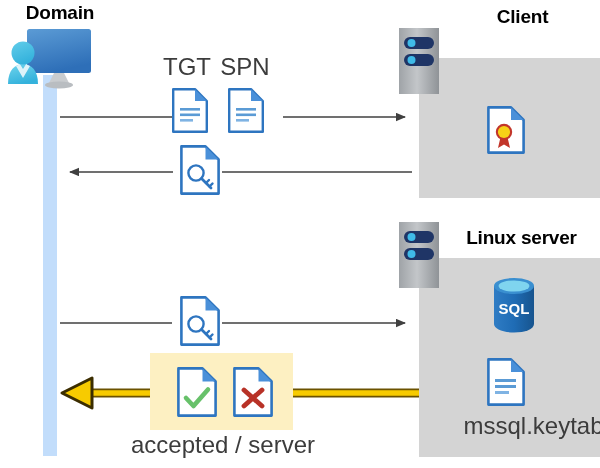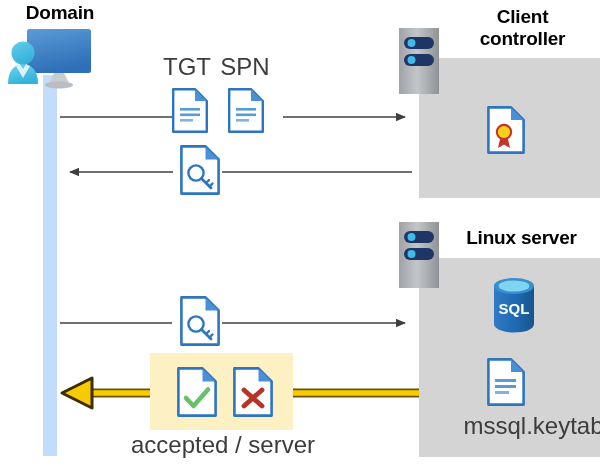--- a/index.html
+++ b/index.html
@@ -203,21 +203,20 @@
       <rect x="0" y="0" width="40" height="66" fill="url(#rack1)"></rect>
       <rect x="5" y="9" width="30" height="12" rx="6" fill="#1f3566"></rect>
       <circle cx="12.5" cy="15" r="4" fill="#3fbbe8"></circle>
       <rect x="5" y="26" width="30" height="12" rx="6" fill="#1f3566"></rect>
       <circle cx="12.5" cy="32" r="4" fill="#3fbbe8"></circle>
     </svg>
   </div>
 
   <div class="abs" style="left:445px;top:6px;width:155px;text-align:center;">
     <div class="title-bold">Client</div>
-    <div class="title-bold">controller</div>
   </div>
 
   <div class="abs" style="left:487px;top:106px;width:38px;height:48px;">
     <svg width="38" height="48" viewBox="0 0 38 48">
       <path d="M1.4,1.4 L24,1.4 L36.6,14 L36.6,46.6 L1.4,46.6 z" fill="#ffffff" stroke="#2e75c0" stroke-width="2.6" stroke-linejoin="round"></path>
       <path d="M24,1.4 L36.6,14 L24,14 z" fill="#4a90d9"></path>
       <path d="M14,29 L11,42 L17,38.5 L23,42 L20,29 z" fill="#c2352a"></path>
       <circle cx="17" cy="26" r="8.2" fill="#c2352a"></circle>
       <circle cx="17" cy="26" r="6.1" fill="#f7d117"></circle>
     </svg>

